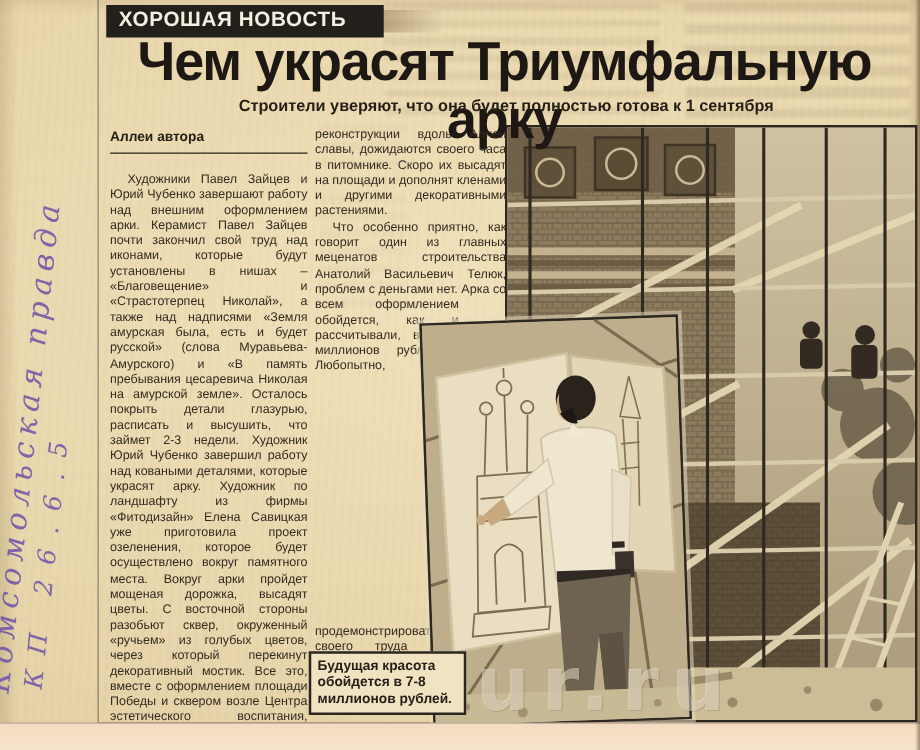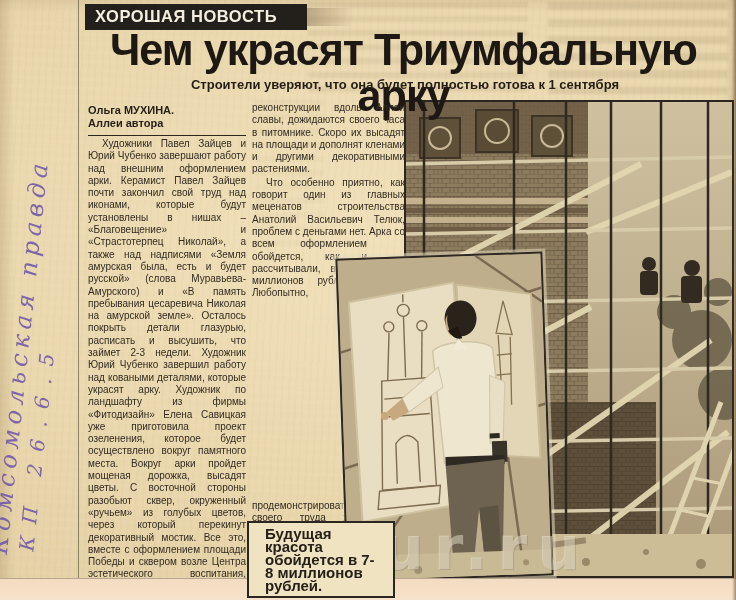--- a/index.html
+++ b/index.html
@@ -73,21 +73,21 @@
   .photo-right{position:absolute;left:404px;top:100px;width:330px;height:478px;z-index:2;
     border:2px solid #2c2620;box-sizing:border-box;background:#c9b996;}
   .photo-man{position:absolute;left:341px;top:255px;width:207px;height:324px;z-index:3;
     transform:rotate(-2deg);transform-origin:50% 50%;
     border:2px solid #2e2822;box-sizing:border-box;background:#bfae8c;
     box-shadow:0 0 0 3px rgba(232,221,192,.55);}
   .photo-right svg,.photo-man svg{display:block;}
 
   .caption-box{position:absolute;left:247px;top:521px;width:112px;z-index:7;
     background:var(--caption-bg,#efe3c2);border:2px solid var(--caption-border,#2b261f);
-    padding:4px 16px;font-weight:bold;font-size:15px;line-height:13px;color:#262019;}
+    padding:4px 5px;font-weight:bold;font-size:11px;line-height:13px;color:#262019;}
   .watermark{position:absolute;left:258px;top:512px;width:478px;z-index:6;overflow:hidden;
     font-family:"DejaVu Sans",sans-serif;font-weight:bold;font-size:60px;line-height:72px;
     color:rgba(238,231,213,.48);letter-spacing:10px;pointer-events:none;
     text-shadow:1px 1px 0 rgba(80,65,45,.18);}
 </style>
 </head>
 <body>
 
 <div class="paper-vignette"></div>
 <div class="grain"></div>
@@ -102,21 +102,20 @@
 </div>
 
 <div class="article-frame"></div>
 
 <div class="banner">ХОРОШАЯ НОВОСТЬ</div>
 <div class="banner-shadow"></div>
 <h1 class="headline" style="margin:0;">Чем украсят Триумфальную арку</h1>
 <div class="subhead">Строители уверяют, что она будет полностью готова к 1 сентября</div>
 
 <div class="byline">
-  <div>Ольга МУХИНА.</div>
   <div>Аллеи автора</div>
 </div>
 
 <div class="col col1">
   <p>Художники Павел Зайцев и Юрий Чубенко завершают работу над внешним оформлением арки. Керамист Павел Зайцев почти закончил свой труд над иконами, которые будут установлены в нишах – «Благовещение» и «Страстотерпец Николай», а также над надписями «Земля амурская была, есть и будет русской» (слова Муравьева-Амурского) и «В память пребывания цесаревича Николая на амурской земле». Осталось покрыть детали глазурью, расписать и высушить, что займет 2-3 недели. Художник Юрий Чубенко завершил работу над коваными деталями, которые украсят арку. Художник по ландшафту из фирмы «Фитодизайн» Елена Савицкая уже приготовила проект озеленения, которое будет осуществлено вокруг памятного места. Вокруг арки пройдет мощеная дорожка, высадят цветы. С восточной стороны разобьют сквер, окруженный «ручьем» из голубых цветов, через который перекинут декоративный мостик. Все это, вместе с оформлением площади Победы и сквером возле Центра эстетического воспитания, образует единый ансамбль. Сейчас елки, росшие до</p>
 </div>
 
 <div class="col col2">
   <div class="ph-step" style="height:140px;width:0;"></div>
   <div class="ph-step" style="width:38px;"></div>

